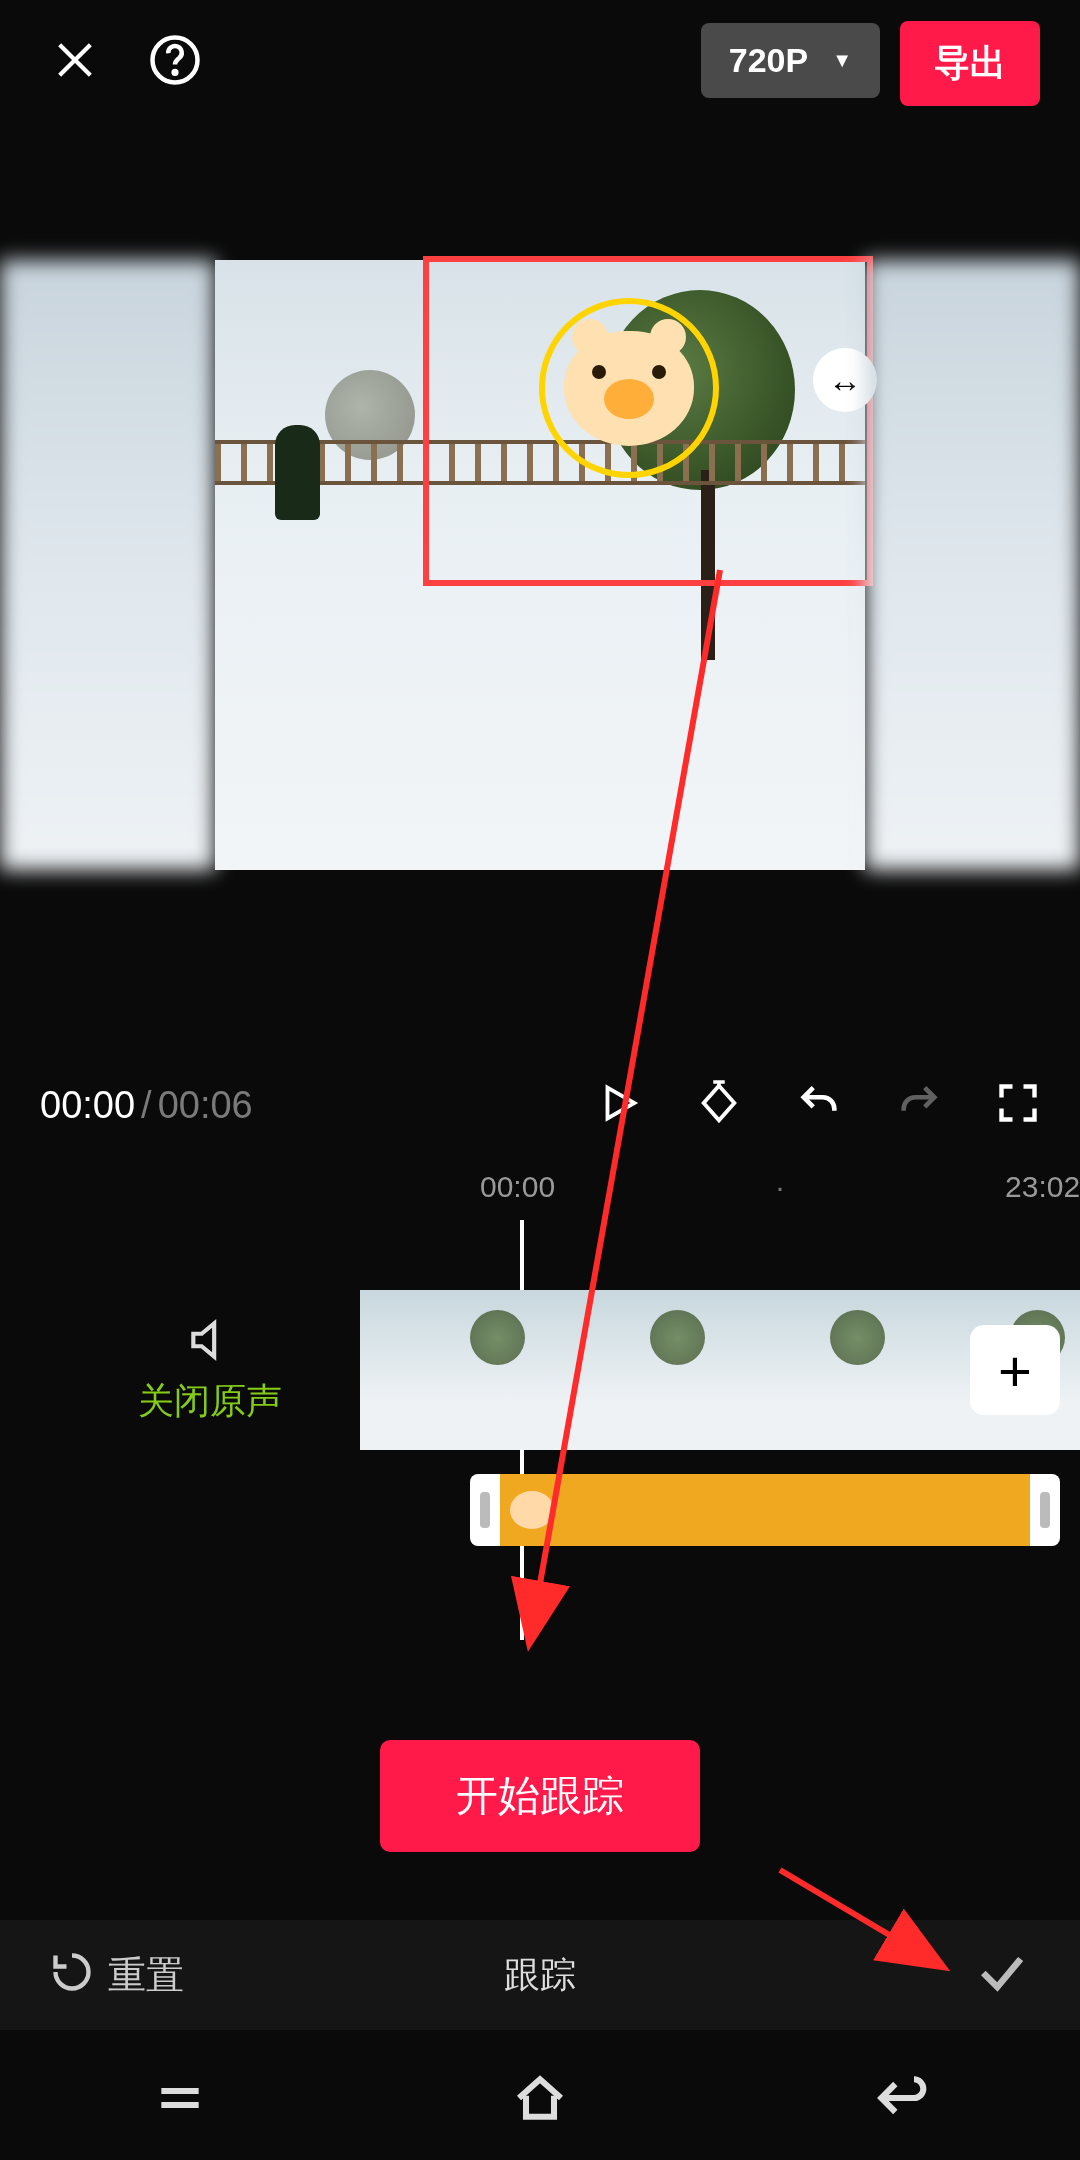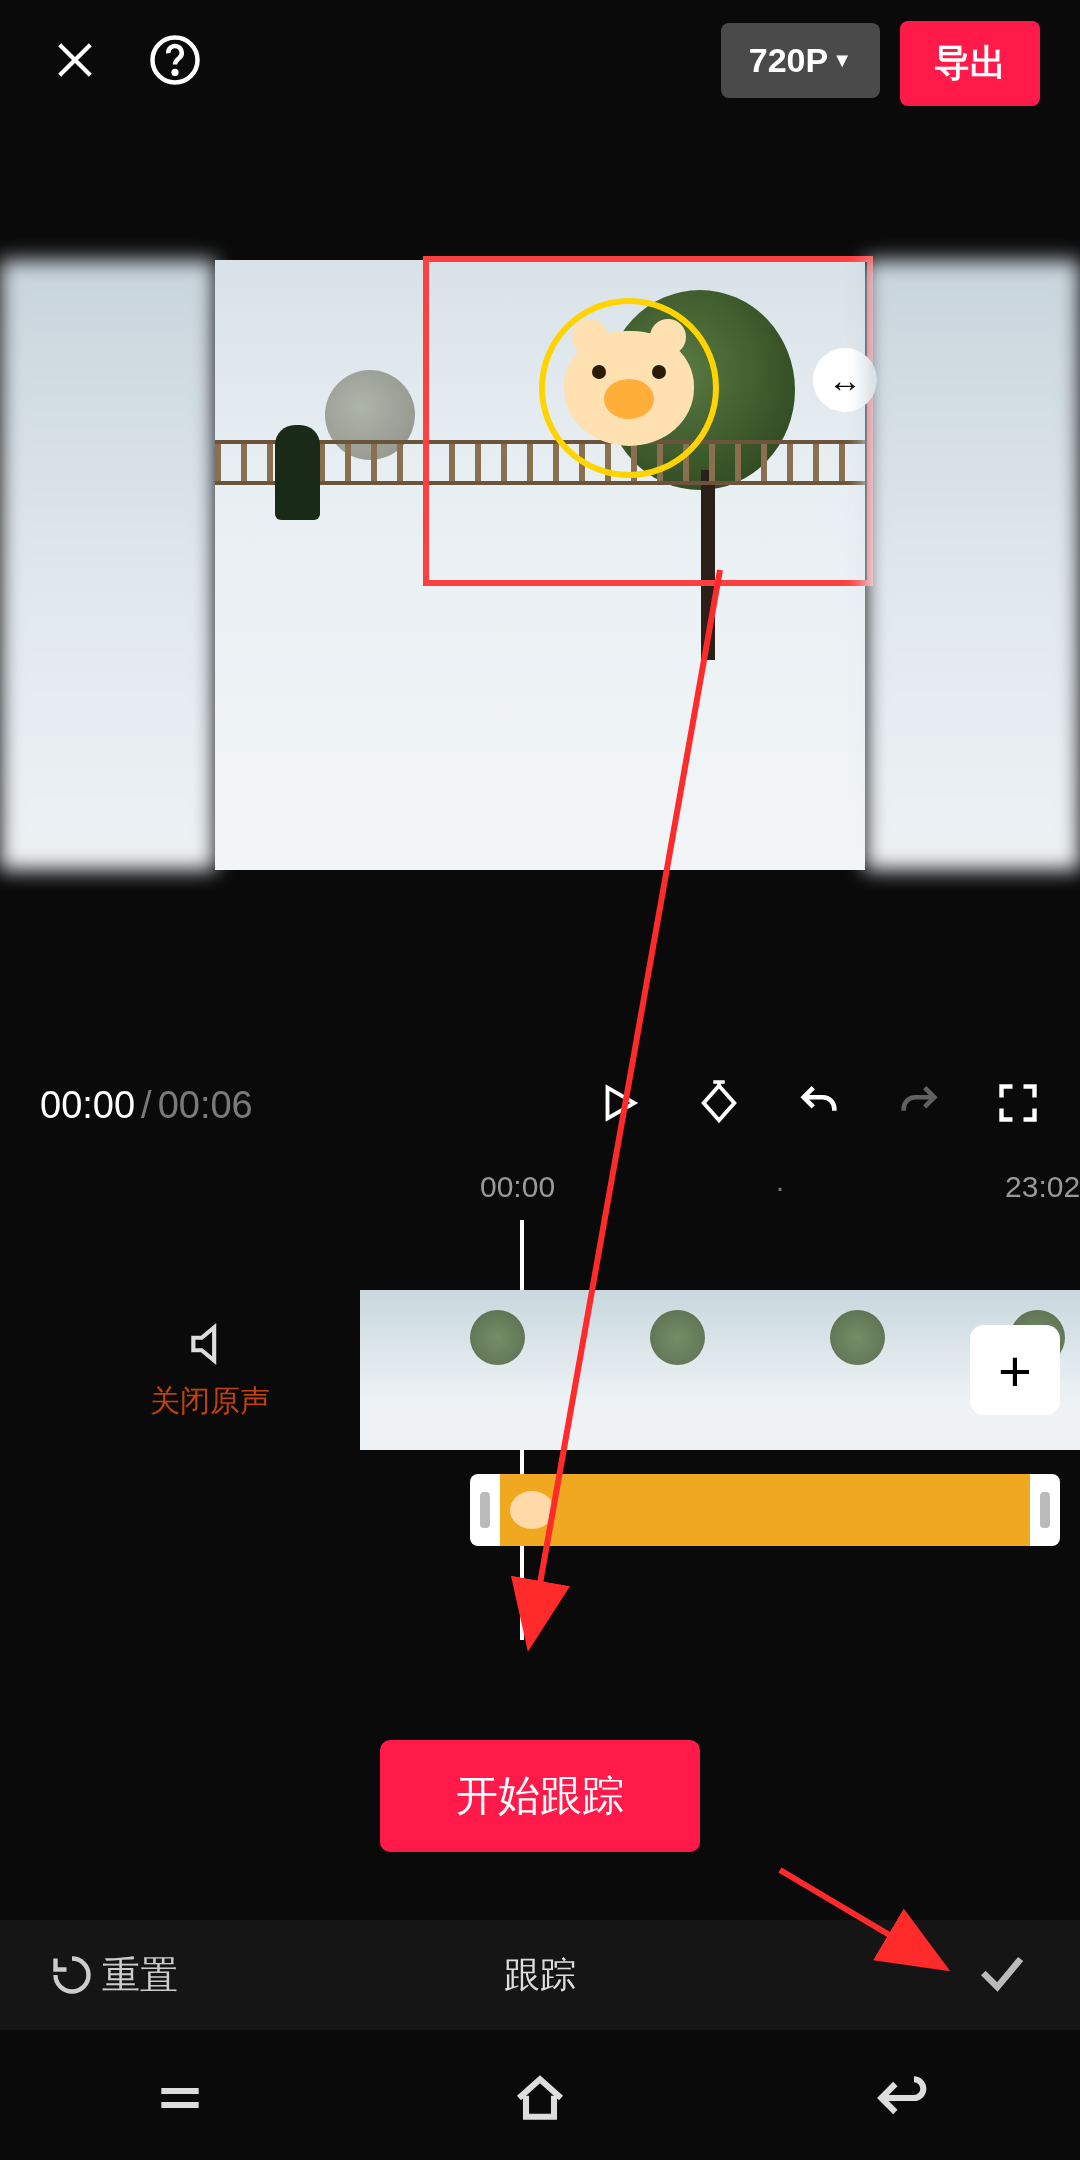--- a/index.html
+++ b/index.html
@@ -22,21 +22,21 @@
 }
 .header .right { margin-left: auto; display: flex; gap: 20px; align-items: center; }
 .icon-btn { width: 70px; height: 70px; display: flex; align-items: center; justify-content: center; }
 .resolution-btn {
   background: #4a4a4a;
   padding: 18px 28px;
   border-radius: 8px;
   font-size: 34px;
   display: flex;
   align-items: center;
-  gap: 4px;
+  gap: 24px;
   font-weight: 600;
 }
 .resolution-btn .caret { font-size: 20px; }
 .export-btn {
   background: #ff1a4a;
   padding: 18px 34px;
   border-radius: 8px;
   font-size: 36px;
   font-weight: 600;
   margin-top: 7px;
@@ -206,21 +206,21 @@
   align-items: center;
 }
 .mute-block {
   width: 200px;
   display: flex;
   flex-direction: column;
   align-items: center;
   gap: 12px;
   margin-left: 110px;
 }
-.mute-block .label { font-size: 30px; color: #c2410c; }
+.mute-block .label { font-size: 36px; color: #84cc16; }
 .cover-block {
   width: 160px; height: 160px;
   background: linear-gradient(180deg, #d0dce2, #f0f4f6);
   border-radius: 6px;
   display: flex;
   flex-direction: column;
   align-items: center;
   justify-content: center;
   font-size: 32px;
   color: #fff;
@@ -320,21 +320,21 @@
 .bottom-toolbar {
   position: absolute;
   top: 1920px;
   left: 0; right: 0;
   height: 110px;
   background: #151515;
   display: flex;
   align-items: center;
   padding: 0 50px;
 }
-.reset-btn { display: flex; align-items: center; gap: 8px; font-size: 38px; color: #ccc; }
+.reset-btn { display: flex; gap: 14px; font-size: 38px; color: #ccc; }
 .toolbar-title { position: absolute; left: 50%; transform: translateX(-50%); font-size: 36px; color: #ddd; }
 .confirm-btn { margin-left: auto; }
 
 
 .sys-nav {
   position: absolute;
   bottom: 0;
   left: 0; right: 0;
   height: 120px;
   display: flex;

